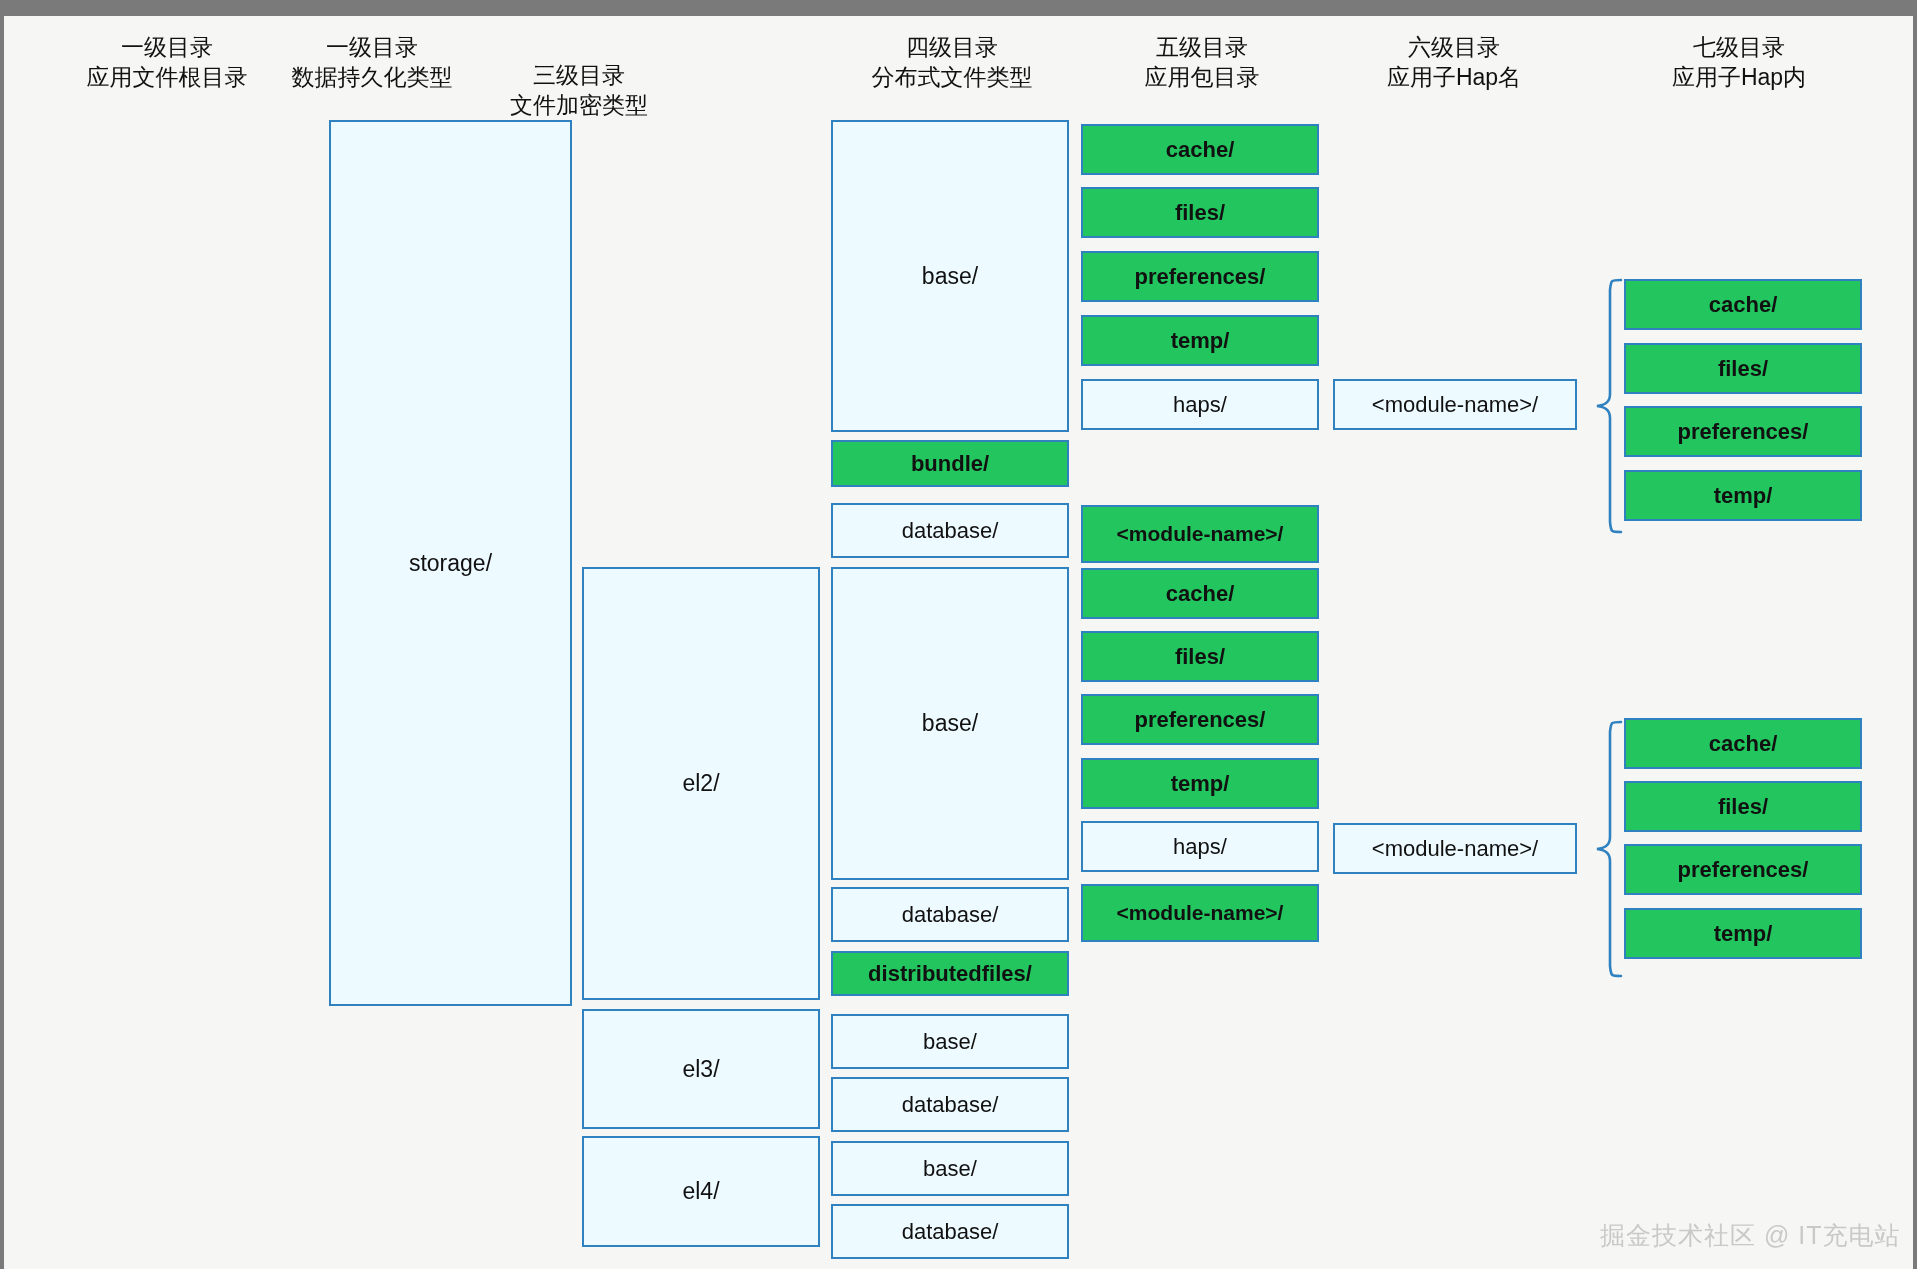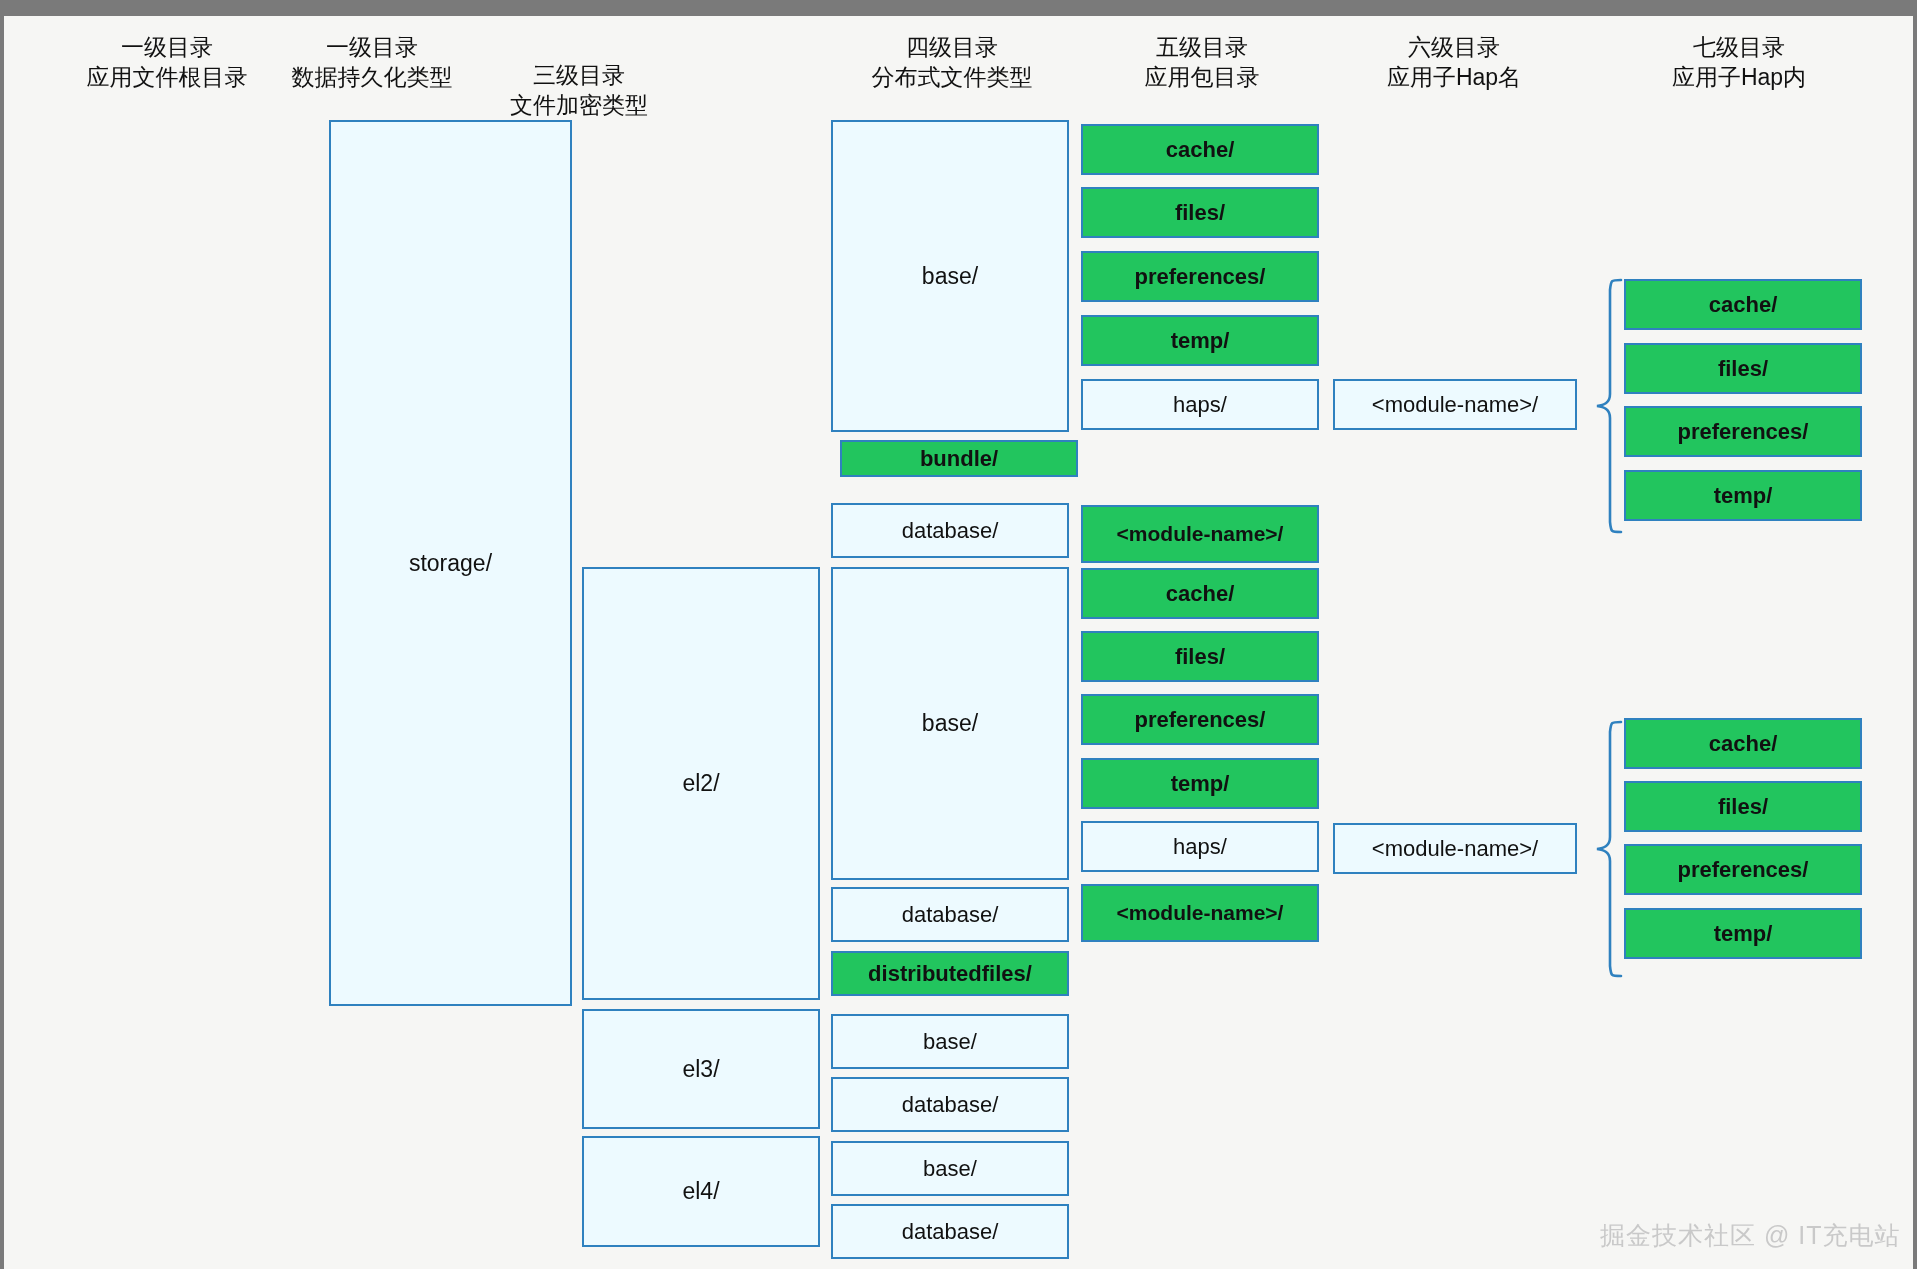--- a/index.html
+++ b/index.html
@@ -91,21 +91,21 @@
   </div>
 
 
   <div class="box tall" style="left:325px;top:104px;width:243px;height:886px;">storage/</div>
 
   <div class="box tall" style="left:578px;top:551px;width:238px;height:433px;">el2/</div>
   <div class="box tall" style="left:578px;top:993px;width:238px;height:120px;">el3/</div>
   <div class="box tall" style="left:578px;top:1120px;width:238px;height:111px;">el4/</div>
 
   <div class="box tall" style="left:827px;top:104px;width:238px;height:312px;">base/</div>
-  <div class="box green" style="left:827px;top:424px;width:238px;height:37px;margin-left:9px;">bundle/</div>
+  <div class="box green" style="left:827px;top:424px;width:238px;height:47px;">bundle/</div>
   <div class="box" style="left:827px;top:487px;width:238px;height:55px;">database/</div>
 
   <div class="box tall" style="left:827px;top:551px;width:238px;height:313px;">base/</div>
   <div class="box" style="left:827px;top:871px;width:238px;height:55px;">database/</div>
   <div class="box green" style="left:827px;top:935px;width:238px;height:45px;">distributedfiles/</div>
   <div class="box" style="left:827px;top:998px;width:238px;height:55px;">base/</div>
   <div class="box" style="left:827px;top:1061px;width:238px;height:55px;">database/</div>
   <div class="box" style="left:827px;top:1125px;width:238px;height:55px;">base/</div>
   <div class="box" style="left:827px;top:1188px;width:238px;height:55px;">database/</div>
 

